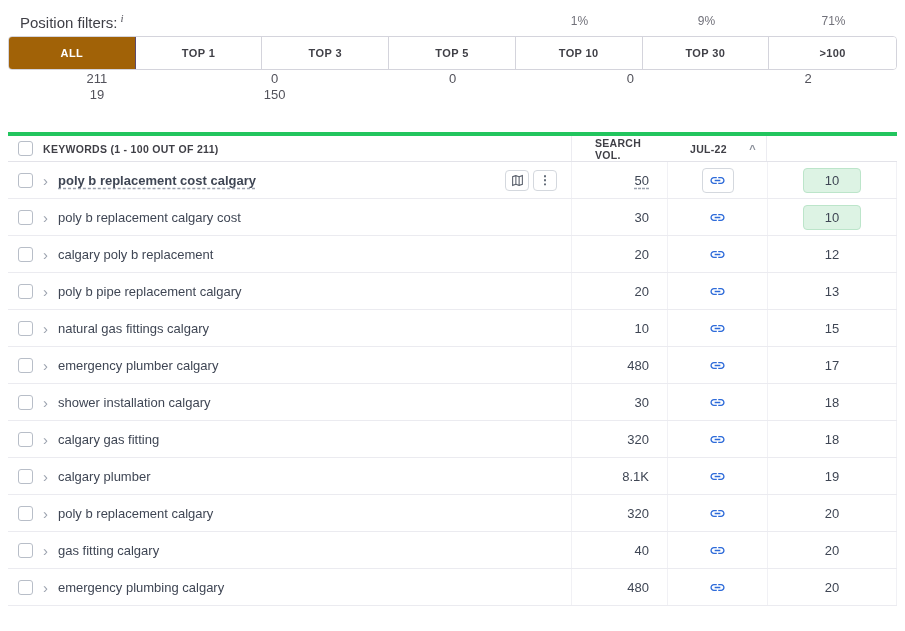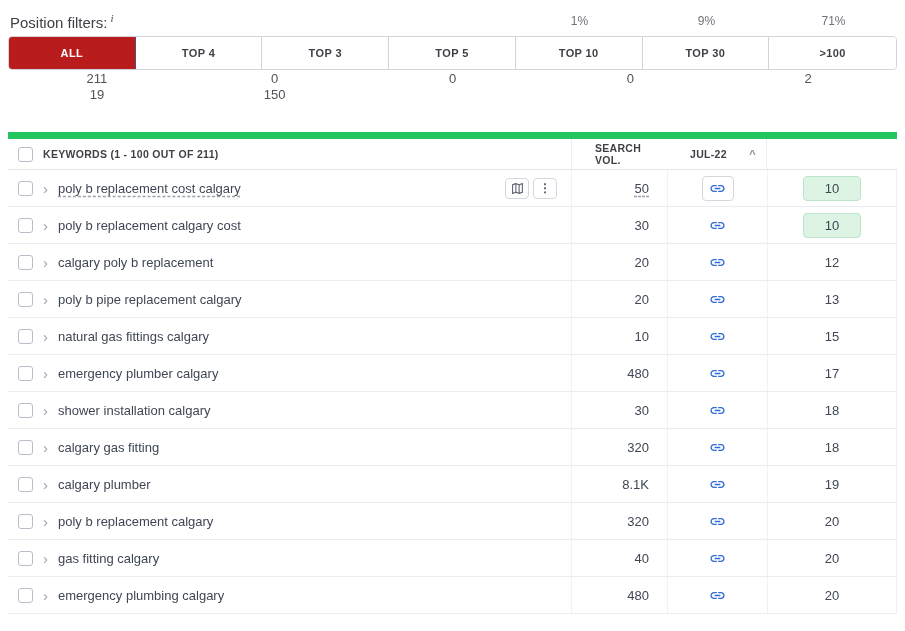--- a/index.html
+++ b/index.html
@@ -2,53 +2,53 @@
 <html><head>
 <meta charset="utf-8">
 <style>
   * { box-sizing: border-box; margin: 0; padding: 0; }
   html,body { width:905px; height:631px; background:#fff; font-family:"Liberation Sans", sans-serif; color:#3f4654; overflow:hidden; }
 
   .wrap { padding: 10px 8px 0 8px; }
 
   
   .filters-top { position:relative; height:26px; }
-  .filters-label { position:absolute; left:2px; top:2px; font-size:15px; color:#3f3f46; }
+  .filters-label { position:absolute; left:12px; top:2px; font-size:15px; color:#3f3f46; }
   .filters-label sup { font-style:italic; font-family:"Liberation Serif", serif; font-size:11px; color:#52525b; margin-left:3px; cursor:pointer; }
   .percent-grid { display:grid; grid-template-columns:repeat(7,1fr); height:100%; }
   .percent-cell { text-align:center; font-size:12px; color:#71717a; padding-top:4px; }
 
   .tabs { display:grid; grid-template-columns:repeat(7,1fr); border:1px solid #d4d4dc; border-radius:4px; height:34px; overflow:hidden; background:#fff; }
   .tab { display:flex; align-items:center; justify-content:center; font-size:11px; font-weight:bold; letter-spacing:.4px; color:#3f3f46; border-right:1px solid #d4d4dc; cursor:pointer; background:#fff; }
   .tab:last-child { border-right:none; }
-  .tab.selected { background:#b91c1c; color:#fff; border-right-color:#5b4a6f; }
+  .tab.selected { background:#a16207; color:#fff; border-right-color:#5b4a6f; }
 
   .counts { display:grid; grid-template-columns:repeat(5,1fr); height:32px; }
   .count-cell { display:flex; align-items:center; justify-content:center; font-size:13px; color:#52525b; }
 
   
   .table { margin-top:30px; }
-  .thead { display:grid; grid-template-columns:1fr 96px 100px 130px; border-top:7px solid #22c55e; border-bottom:1px solid #e3e3e9; height:38px; background:#fff; }
+  .thead { display:grid; grid-template-columns:1fr 96px 100px 130px; border-top:4px solid #22c55e; border-bottom:1px solid #e3e3e9; height:30px; background:#fff; }
   .th { display:flex; align-items:center; font-size:10.5px; font-weight:bold; letter-spacing:.3px; color:#3f3f46;padding-left:23px; }
   .th.kw { padding-left:10px; gap:10px; }
   .th.c { justify-content:center; border-left:1px solid #ececf1; }
   .th.pos { justify-content:flex-start; position:relative; border-right:1px solid #ececf1; }
   .sort-caret { position:absolute; right:10px; font-size:11px; color:#8a8f99; cursor:pointer; }
 
   .row { display:grid; grid-template-columns:1fr 96px 100px 130px; height:37px; border-bottom:1px solid #ebebf0; }
   .cell { display:flex; align-items:center; font-size:13px; color:#3f4654; }
   .cell.kw { padding-left:10px; gap:10px; }
   .cell.vol { justify-content:flex-end; padding-right:18px; border-left:1px solid #f1f1f5; }
   .cell.url { justify-content:center; border-left:1px solid #f1f1f5; }
   .cell.pos { justify-content:center; border-left:1px solid #f1f1f5; border-right:1px solid #f1f1f5; }
 
   input[type=checkbox] { appearance:none; -webkit-appearance:none; width:15px; height:15px; border:1.5px solid #b8bec8; border-radius:3px; background:#fff; cursor:pointer; flex:0 0 auto; }
   .chev { color:#9ca3af; font-size:15px; line-height:1; cursor:pointer; user-select:none; }
   .kw-text { cursor:pointer; }
-  .row.active .kw-text { text-decoration:underline; text-decoration-style:dashed; text-underline-offset:3px; text-decoration-color:#9aa1ad; }
+  .row.active .kw-text { text-decoration:underline; text-decoration-style:dashed; text-underline-offset:3px; text-decoration-color:#9aa1ad;font-weight:bold; }
   .row.active .vol-text { text-decoration:underline; text-decoration-style:dashed; text-underline-offset:3px; text-decoration-color:#9aa1ad;margin-left:12px; }
 
   .kw-actions { margin-left:auto; margin-right:14px; display:flex; gap:4px; }
   .icon-box { width:24px; height:21px; border:1px solid #d4d8de; border-radius:4px; background:#fff; display:flex; align-items:center; justify-content:center; cursor:pointer; color:#5b616d; }
   .dots { font-size:12px; font-weight:bold; letter-spacing:0; color:#4b5563; }
 
   .link-wrap { display:flex; align-items:center; justify-content:center; cursor:pointer; }
   .link-wrap.boxed { width:32px; height:25px; border:1px solid #d4d8de; border-radius:4px; }
   .link-svg { width:17px; height:17px; fill:#2e6bd9; }
 
@@ -70,21 +70,21 @@
           <div class="percent-cell"></div>
           <div class="percent-cell"></div>
           <div class="percent-cell"></div>
           <div class="percent-cell">1%</div>
           <div class="percent-cell">9%</div>
           <div class="percent-cell">71%</div>
         </div>
     </div>
     <div class="tabs" id="tabs">
         <div class="tab selected">ALL</div>
-        <div class="tab">TOP 4</div>
+        <div class="tab">TOP 1</div>
         <div class="tab">TOP 3</div>
         <div class="tab">TOP 5</div>
         <div class="tab">TOP 10</div>
         <div class="tab">TOP 30</div>
         <div class="tab">&gt;100</div>
       </div>
     <div class="counts" id="counts">
         <div class="count-cell">211</div>
         <div class="count-cell">0</div>
         <div class="count-cell">0</div>

